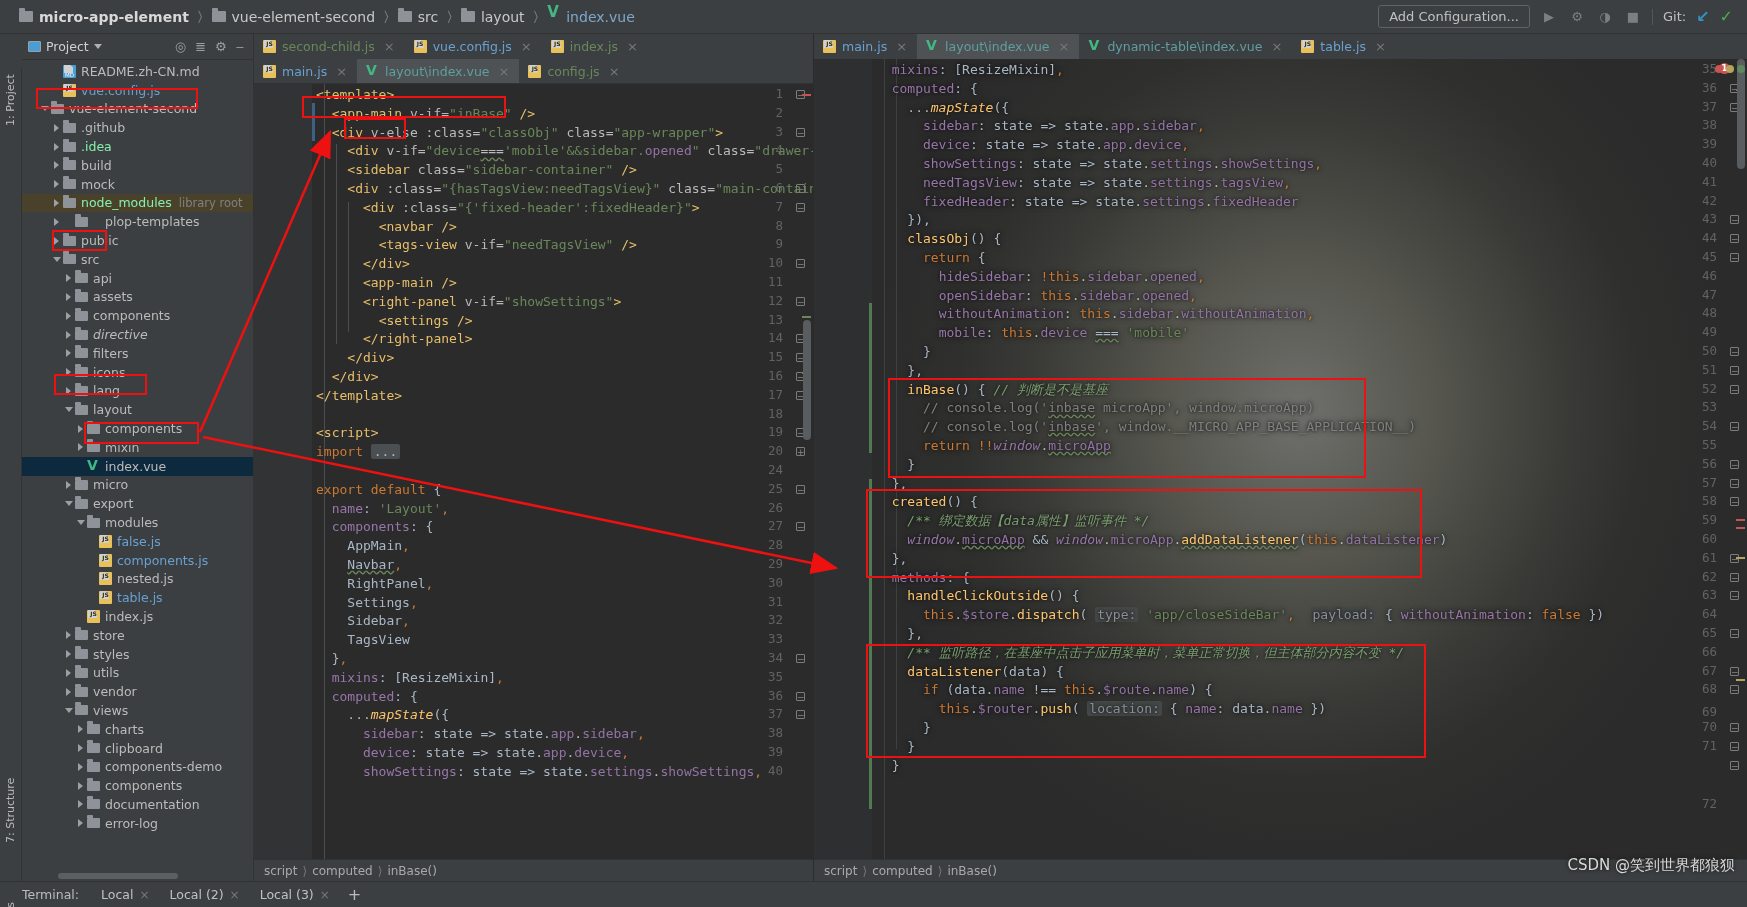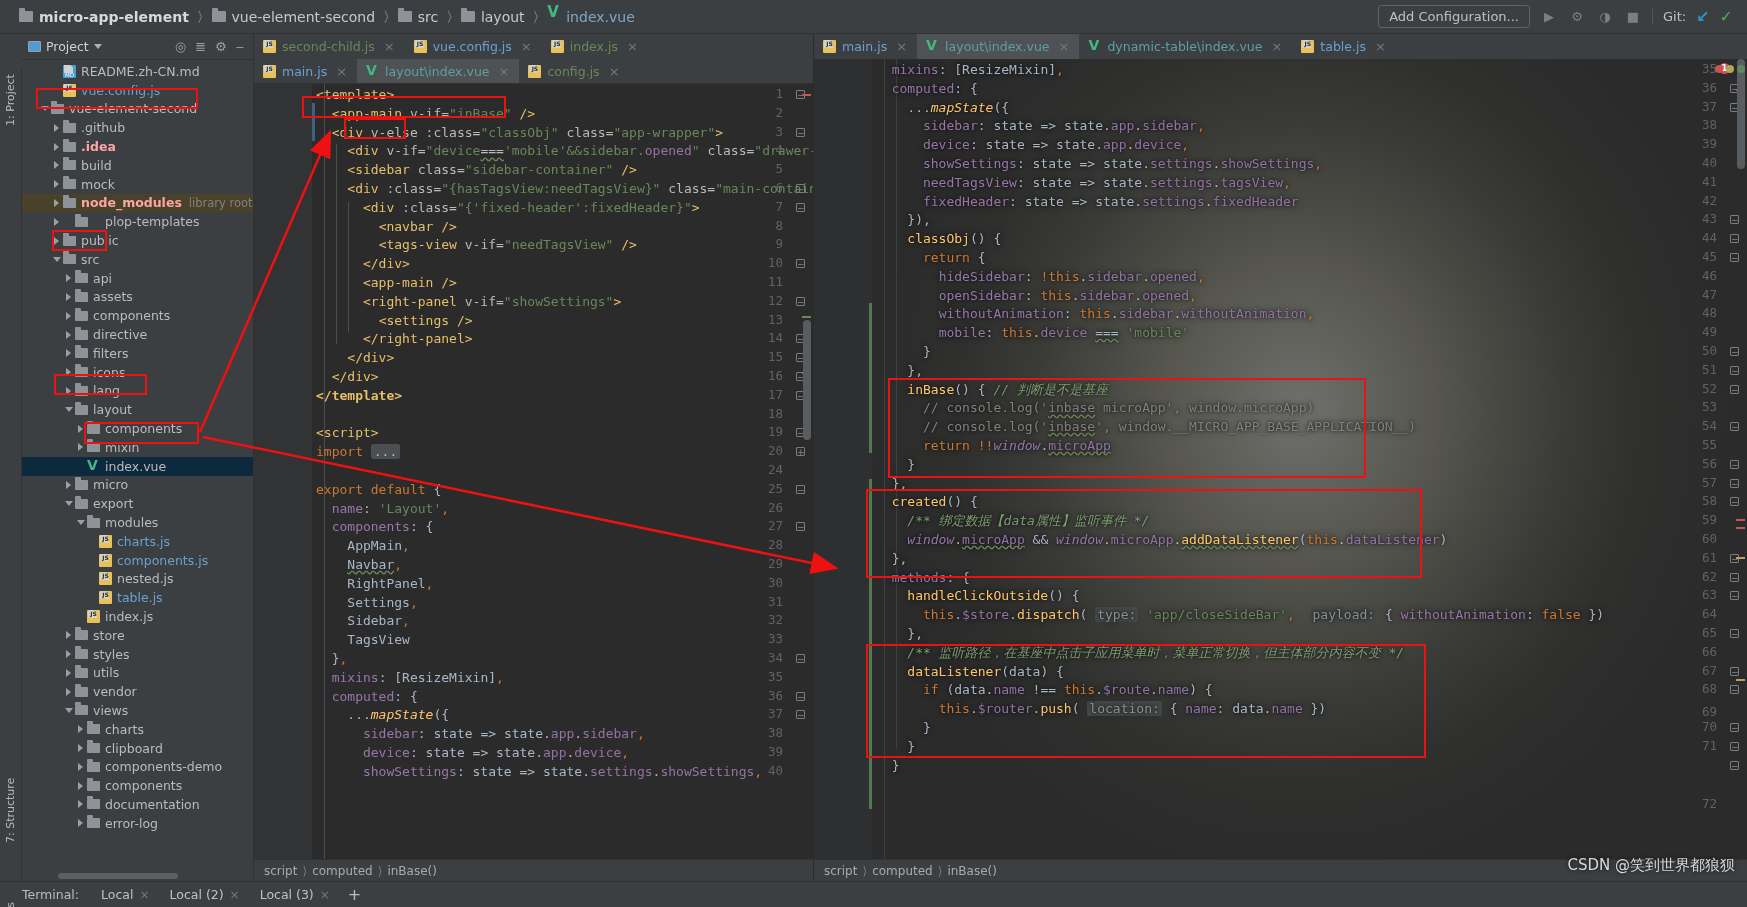--- a/index.html
+++ b/index.html
@@ -101,21 +101,21 @@
   }
   .tmd:after { content:"MD"; position:absolute; left:0; bottom:0; width:100%; font-size:5.5px; color:#fff; text-align:center; }
   .tmd:before {
     content:""; position:absolute; left:1px; top:0px; width:9px; height:8px; background:#cfd2d4;
     clip-path: polygon(0 0, 70% 0, 100% 30%, 100% 100%, 0 100%);
   }
   .tvue { width:13px;height:13px;flex:none;margin-right:5px;position:relative; }
   .tvue:before { content:"V"; position:absolute; left:0; top:-2px; color:#42b883; font-size:14px; font-weight:bold; line-height:1; }
   .tlabel { color: #a9b7c6; }
   .tlabel.grey { color: #bbbbbb; }
-  .tlabel.yellow { color: #fca5a5; font-weight: bold; }
+  .tlabel.yellow { color: #86efac; }
   .tlabel.blue { color: #6aa0d0; }
   .tlabel.lib { color: #808080; font-size: 11.5px; margin-left: 7px; }
 
   .tree-hscroll { position:absolute; left:36px; bottom:2px; width:120px; height:6px; background:#5c5f61; border-radius:3px; }
 
   
   .editors { flex: 1; display: flex; min-width: 0; position: relative; }
   .editor-pane { display: flex; flex-direction: column; min-width: 0; position: relative; }
   .pane-left { width: 560px; flex: none; border-right: 1px solid #2b2b2b; }
   .pane-right { flex: 1; }
@@ -381,21 +381,21 @@
             <span class="tfolder"></span>
             <span class="tlabel grey">assets</span>
           </div>
           <div class="trow" style="padding-left: 40px;">
             <span class="tw">
               <i class="tri-r"></i>
             </span>
             <span class="tfolder"></span>
             <span class="tlabel grey">components</span>
           </div>
-          <div class="trow" style="padding-left: 40px;">
+          <div class="trow" style="padding-left: 40px; font-style: italic;">
             <span class="tw">
               <i class="tri-r"></i>
             </span>
             <span class="tfolder"></span>
             <span class="tlabel grey">directive</span>
           </div>
           <div class="trow" style="padding-left: 40px;">
             <span class="tw">
               <i class="tri-r"></i>
             </span>
@@ -459,21 +459,21 @@
           <div class="trow" style="padding-left: 52px;">
             <span class="tw">
               <i class="tri-d"></i>
             </span>
             <span class="tfolder"></span>
             <span class="tlabel grey">modules</span>
           </div>
           <div class="trow" style="padding-left: 64px;">
             <span class="tw"></span>
             <span class="tjs"></span>
-            <span class="tlabel blue">charts.js</span>
+            <span class="tlabel blue">false.js</span>
           </div>
           <div class="trow" style="padding-left: 64px;">
             <span class="tw"></span>
             <span class="tjs"></span>
             <span class="tlabel blue">components.js</span>
           </div>
           <div class="trow" style="padding-left: 64px;">
             <span class="tw"></span>
             <span class="tjs"></span>
             <span class="tlabel grey">nested.js</span>
@@ -655,21 +655,21 @@
             <div class="fold fold-box" style="top: 250.4px;">−</div>
             <div class="codeline" style="top: 246.4px;">      <span class="t-tag">&lt;/right-panel&gt;</span></div>
             <div class="lnum" style="top: 265.2px;">15</div>
             <div class="fold fold-box" style="top: 269.2px;">−</div>
             <div class="codeline" style="top: 265.2px;">    <span class="t-tag">&lt;/div&gt;</span></div>
             <div class="lnum" style="top: 284px;">16</div>
             <div class="fold fold-box" style="top: 288px;">−</div>
             <div class="codeline" style="top: 284px;">  <span class="t-tag">&lt;/div&gt;</span></div>
             <div class="lnum" style="top: 302.8px;">17</div>
             <div class="fold fold-box" style="top: 306.8px;">−</div>
-            <div class="codeline" style="top: 302.8px; font-weight: bold;"><span class="t-tag">&lt;/template&gt;</span></div>
+            <div class="codeline" style="top: 302.8px;"><span class="t-tag">&lt;/template&gt;</span></div>
             <div class="lnum" style="top: 321.6px;">18</div>
             <div class="codeline" style="top: 321.6px;"></div>
             <div class="lnum" style="top: 340.4px;">19</div>
             <div class="fold fold-box" style="top: 344.4px;">−</div>
             <div class="codeline" style="top: 340.4px;"><span class="t-tag">&lt;script&gt;</span></div>
             <div class="lnum" style="top: 359.2px;">20</div>
             <div class="fold fold-box" style="top: 363.2px;">+</div>
             <div class="codeline" style="top: 359.2px;"><span class="t-kw">import</span> <span class="t-fold">...</span></div>
             <div class="lnum" style="top: 378px;">24</div>
             <div class="codeline" style="top: 378px;"></div>

